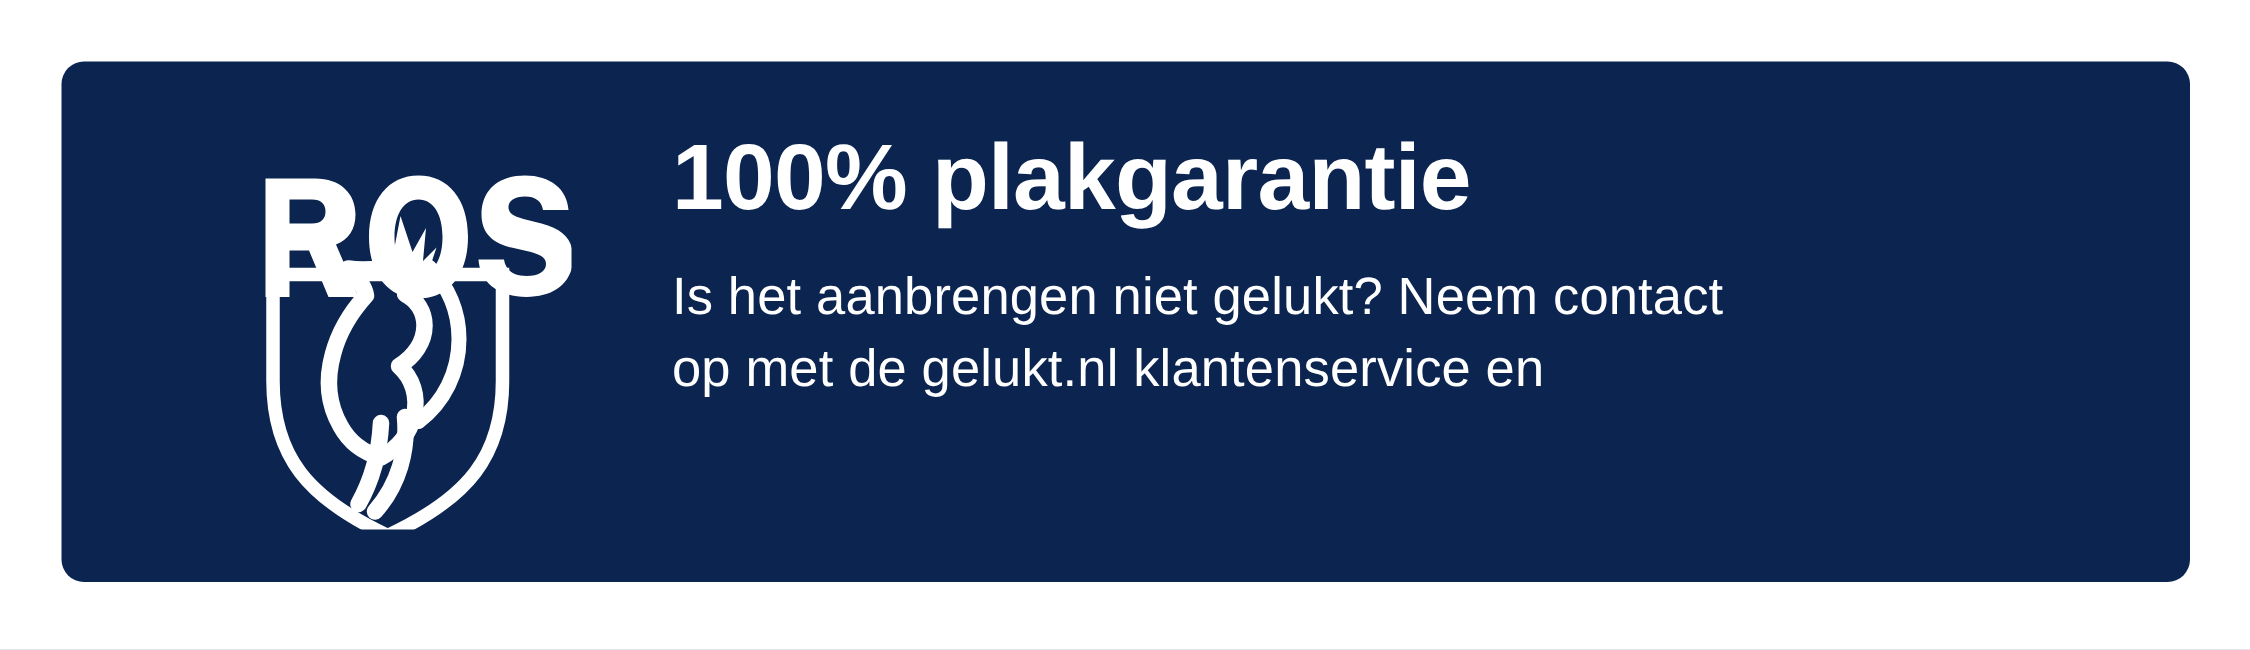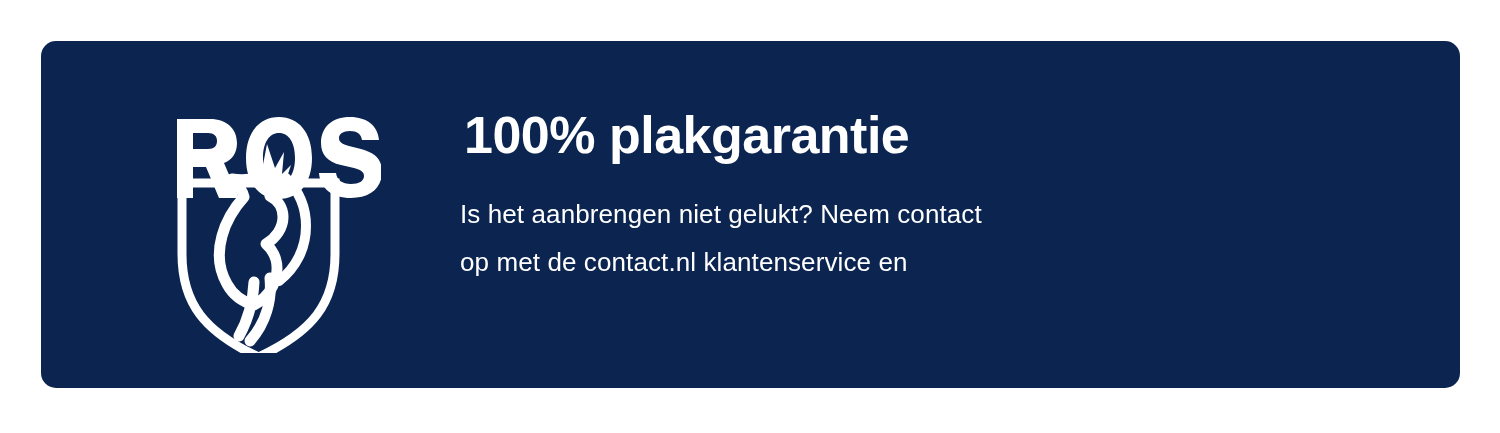--- a/index.html
+++ b/index.html
@@ -49,36 +49,36 @@
 
   
   .copy-block {
     position: absolute;
     left: 407px;
     top: 42px;
     width: 980px;
   }
 
   .promo-heading {
-    margin: 16px;
+    margin: 0;
     padding: 0;
     color: #ffffff;
-    font-size: 52px;
+    font-size: 62px;
     line-height: 72px;
     font-weight: 700;
     letter-spacing: -0.5px;
     white-space: nowrap;
   }
 
   .promo-body {
-    margin: 12px;
+    margin: 0;
     padding: 0;
     margin-top: 19px;
     color: #ffffff;
-    font-size: 26px;
+    font-size: 35px;
     line-height: 48px;
     font-weight: 300;
     letter-spacing: 0.1px;
   }
   .promo-body .body-line {
     display: block;
     white-space: nowrap;
   }
 </style>
 </head>
@@ -138,19 +138,19 @@
         </g>
       </svg>
     </div>
 
     <div class="copy-block">
 
       <h2 class="promo-heading">100% plakgarantie</h2>
 
       <p class="promo-body">
         <span class="body-line">Is het aanbrengen niet gelukt? Neem contact</span>
-        <span class="body-line">op met de contact.nl klantenservice en</span>
+        <span class="body-line">op met de gelukt.nl klantenservice en</span>
       </p>
 
     </div>
 
   </div>
 </div>
 
 </body></html>

